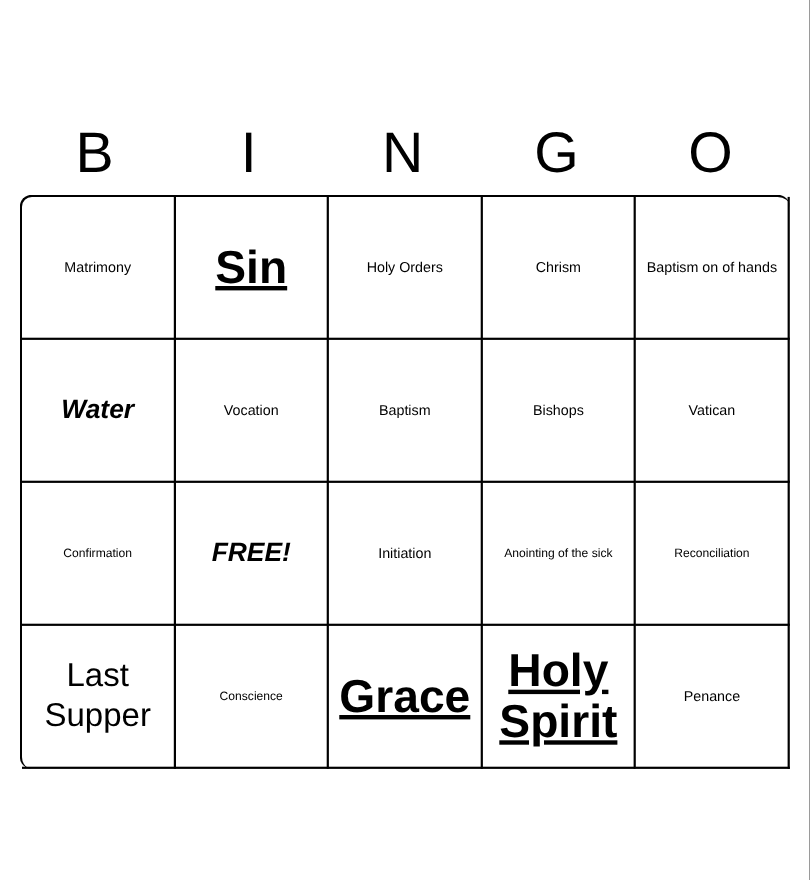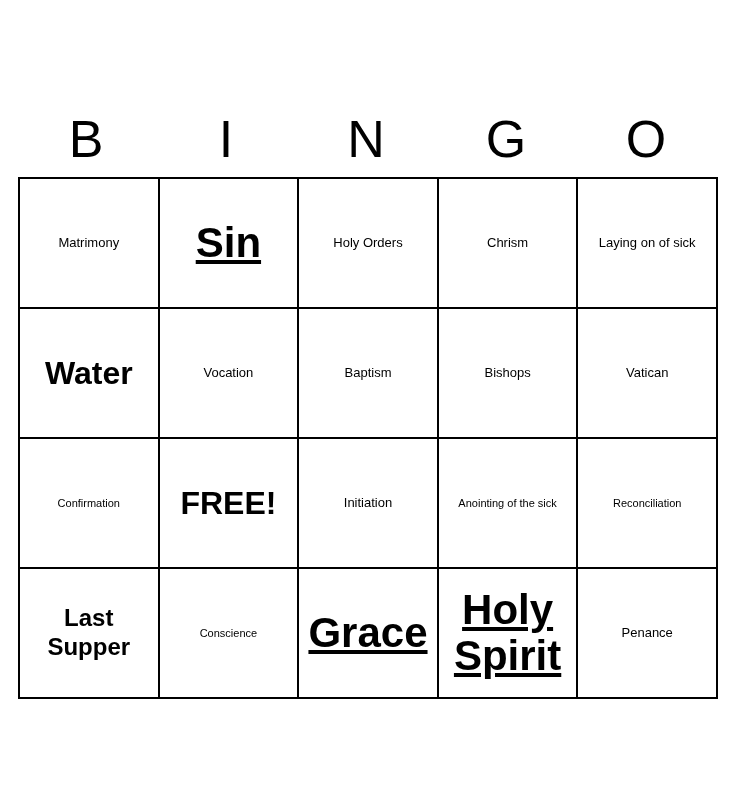--- a/index.html
+++ b/index.html
@@ -38,54 +38,56 @@
       padding: 8px 0;
       letter-spacing: 4px;
     }
 
     .bingo-grid {
       display: grid;
       grid-template-columns: repeat(5, 1fr);
       border-left: 2px solid #000;
       border-top: 2px solid #000;
       width: 100%;
+      border-radius: 11px;
     }
 
     .bingo-cell {
       border-right: 2px solid #000;
       border-bottom: 2px solid #000;
       display: flex;
       align-items: center;
       justify-content: center;
       text-align: center;
       padding: 6px;
       height: 130px;
     }
 
     .cell-text {
       font-size: 13px;
       line-height: 1.3;
     }
 
     .cell-text-large {
-      font-size: 32px;
+      font-size: 24px;
       font-weight: bold;
       line-height: 1.2;
+      font-style: italic;
     }
 
     .cell-text-xlarge {
       font-size: 42px;
       font-weight: bold;
       line-height: 1.1;
       text-decoration: underline;
     }
 
     .cell-text-medium {
-      font-size: 24px;
-      font-weight: bold;
+      font-size: 30px;
+      font-weight: normal;
       line-height: 1.2;
     }
 
     .cell-text-small {
       font-size: 11px;
       line-height: 1.3;
     }
   </style>
 </head>
 <body>
@@ -105,21 +107,21 @@
       <div class="bingo-cell">
         <span class="cell-text-xlarge">Sin</span>
       </div>
       <div class="bingo-cell">
         <span class="cell-text">Holy Orders</span>
       </div>
       <div class="bingo-cell">
         <span class="cell-text">Chrism</span>
       </div>
       <div class="bingo-cell">
-        <span class="cell-text">Laying on of sick</span>
+        <span class="cell-text">Baptism on of hands</span>
       </div>
       <div class="bingo-cell">
         <span class="cell-text-large">Water</span>
       </div>
       <div class="bingo-cell">
         <span class="cell-text">Vocation</span>
       </div>
       <div class="bingo-cell">
         <span class="cell-text">Baptism</span>
       </div>

